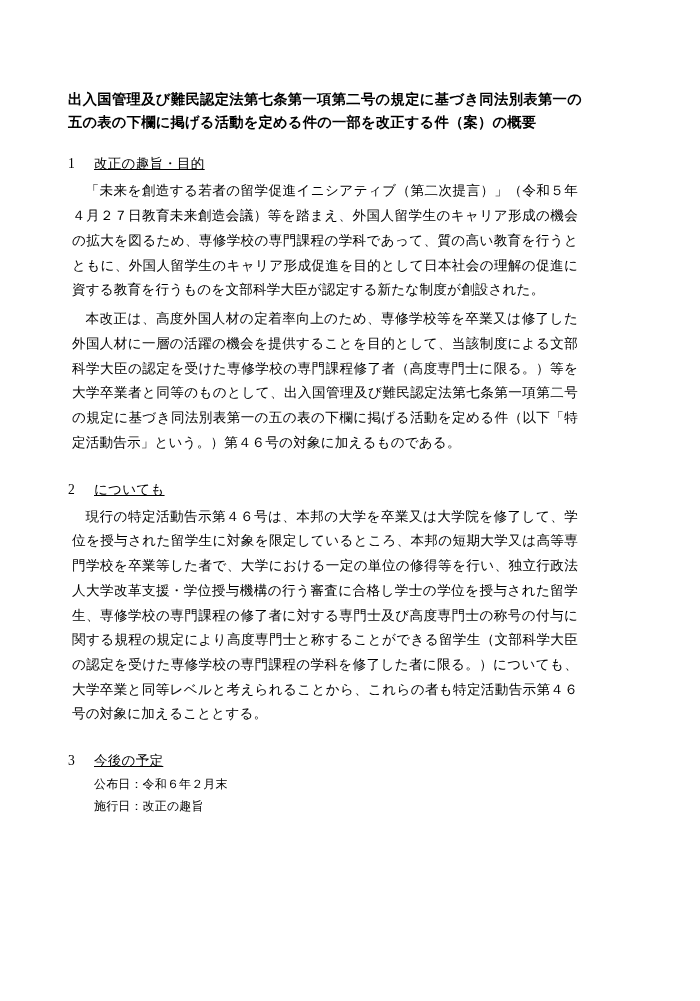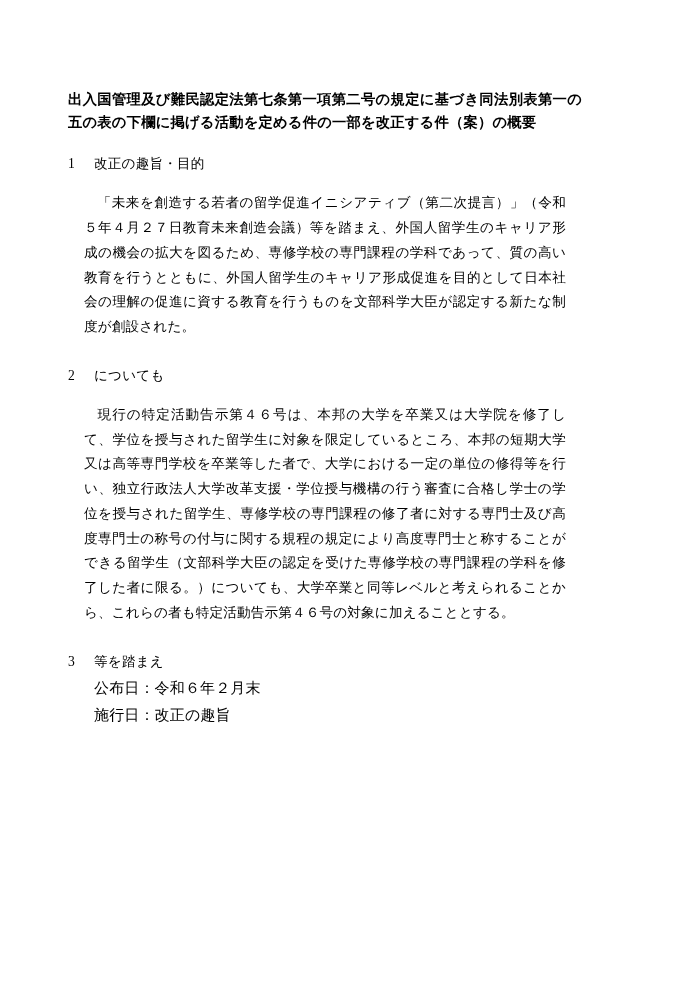--- a/index.html
+++ b/index.html
@@ -40,36 +40,37 @@
     letter-spacing: 0.2px;
     display: flex;
   }
   .section-heading .num {
     width: 26px;
     flex: 0 0 26px;
     text-align: left;
   }
   .section-heading .heading-text {
     flex: 1 1 auto;
+    text-decoration: underline;
   }
   .para {
     font-size: 13.6px;
     line-height: 1.82;
     letter-spacing: 0.15px;
     text-align: justify;
     text-justify: inter-ideograph;
-    margin: 16px;
+    margin: 4px;
     text-indent: 1em;
     word-break: break-all;
   }
   .para + .para {
     margin-top: 0px;
   }
   .plain-line {
-    font-size: 15px;
+    font-size: 12px;
     line-height: 1.82;
     letter-spacing: 0.15px;
     margin: 0;
     padding-left: 26px;
     text-indent: 0;
   }
   .section-body {
     margin-top: 1px;
   }
   .spacer-small {
@@ -83,41 +84,42 @@
 
   <h1 class="doc-title">出入国管理及び難民認定法第七条第一項第二号の規定に基づき同法別表第一の五の表の下欄に掲げる活動を定める件の一部を改正する件（案）の概要</h1>
 
   <div class="section">
     <div class="section-heading">
       <span class="num">1</span>
       <span class="heading-text">改正の趣旨・目的</span>
     </div>
     <div class="section-body">
       <p class="para">「未来を創造する若者の留学促進イニシアティブ（第二次提言）」（令和５年４月２７日教育未来創造会議）等を踏まえ、外国人留学生のキャリア形成の機会の拡大を図るため、専修学校の専門課程の学科であって、質の高い教育を行うとともに、外国人留学生のキャリア形成促進を目的として日本社会の理解の促進に資する教育を行うものを文部科学大臣が認定する新たな制度が創設された。</p>
+      <p class="para">本改正は、高度外国人材の定着率向上のため、専修学校等を卒業又は修了した外国人材に一層の活躍の機会を提供することを目的として、当該制度による文部科学大臣の認定を受けた専修学校の専門課程修了者（高度専門士に限る。）等を大学卒業者と同等のものとして、出入国管理及び難民認定法第七条第一項第二号の規定に基づき同法別表第一の五の表の下欄に掲げる活動を定める件（以下「特定活動告示」という。）第４６号の対象に加えるものである。</p>
     </div>
   </div>
 
   <div class="spacer-small"></div>
 
   <div class="section">
     <div class="section-heading">
       <span class="num">2</span>
       <span class="heading-text">についても</span>
     </div>
     <div class="section-body">
       <p class="para">現行の特定活動告示第４６号は、本邦の大学を卒業又は大学院を修了して、学位を授与された留学生に対象を限定しているところ、本邦の短期大学又は高等専門学校を卒業等した者で、大学における一定の単位の修得等を行い、独立行政法人大学改革支援・学位授与機構の行う審査に合格し学士の学位を授与された留学生、専修学校の専門課程の修了者に対する専門士及び高度専門士の称号の付与に関する規程の規定により高度専門士と称することができる留学生（文部科学大臣の認定を受けた専修学校の専門課程の学科を修了した者に限る。）についても、大学卒業と同等レベルと考えられることから、これらの者も特定活動告示第４６号の対象に加えることとする。</p>
     </div>
   </div>
 
   <div class="spacer-small"></div>
 
   <div class="section">
     <div class="section-heading">
       <span class="num">3</span>
-      <span class="heading-text">等を踏まえ</span>
+      <span class="heading-text">今後の予定</span>
     </div>
     <div class="section-body">
       <p class="plain-line">公布日：令和６年２月末</p>
       <p class="plain-line">施行日：改正の趣旨</p>
     </div>
   </div>
 
 </div>
 
 </body></html>

